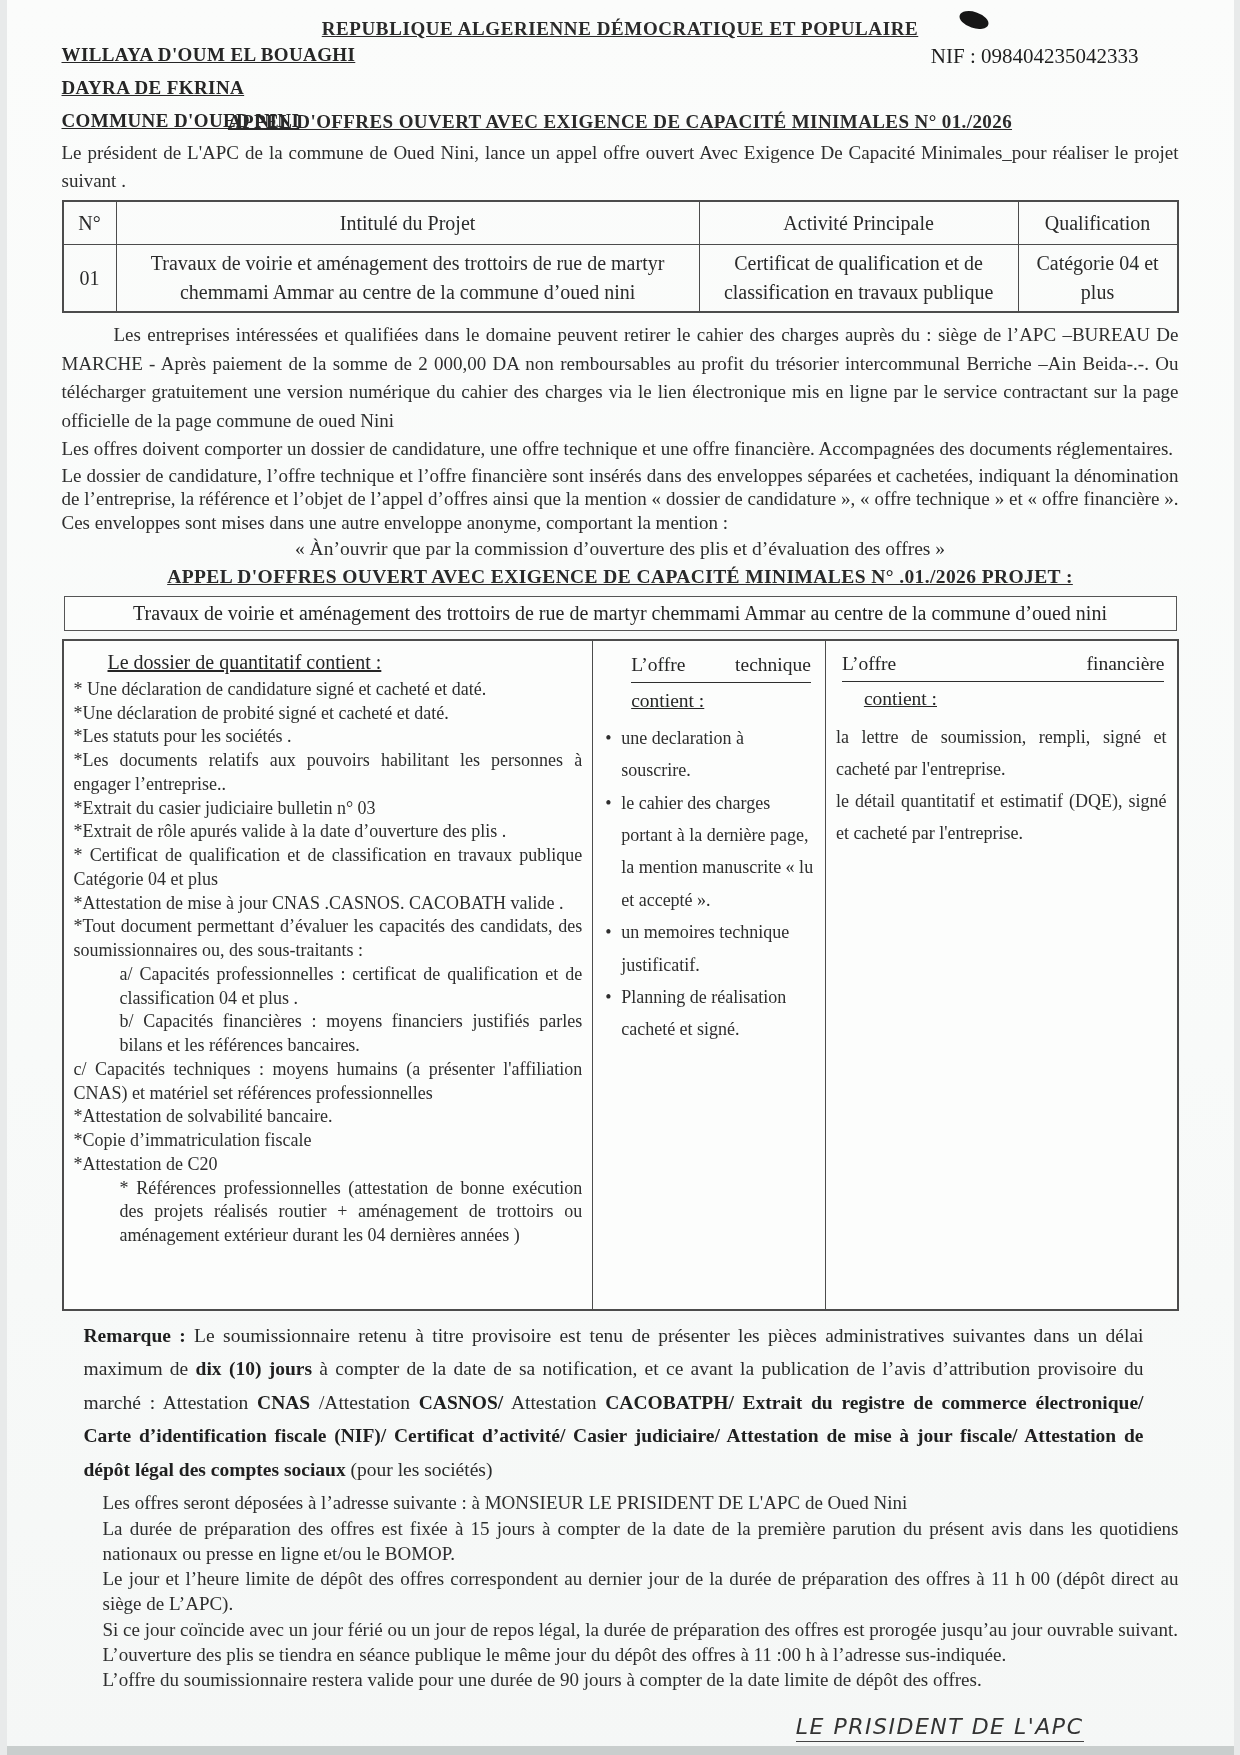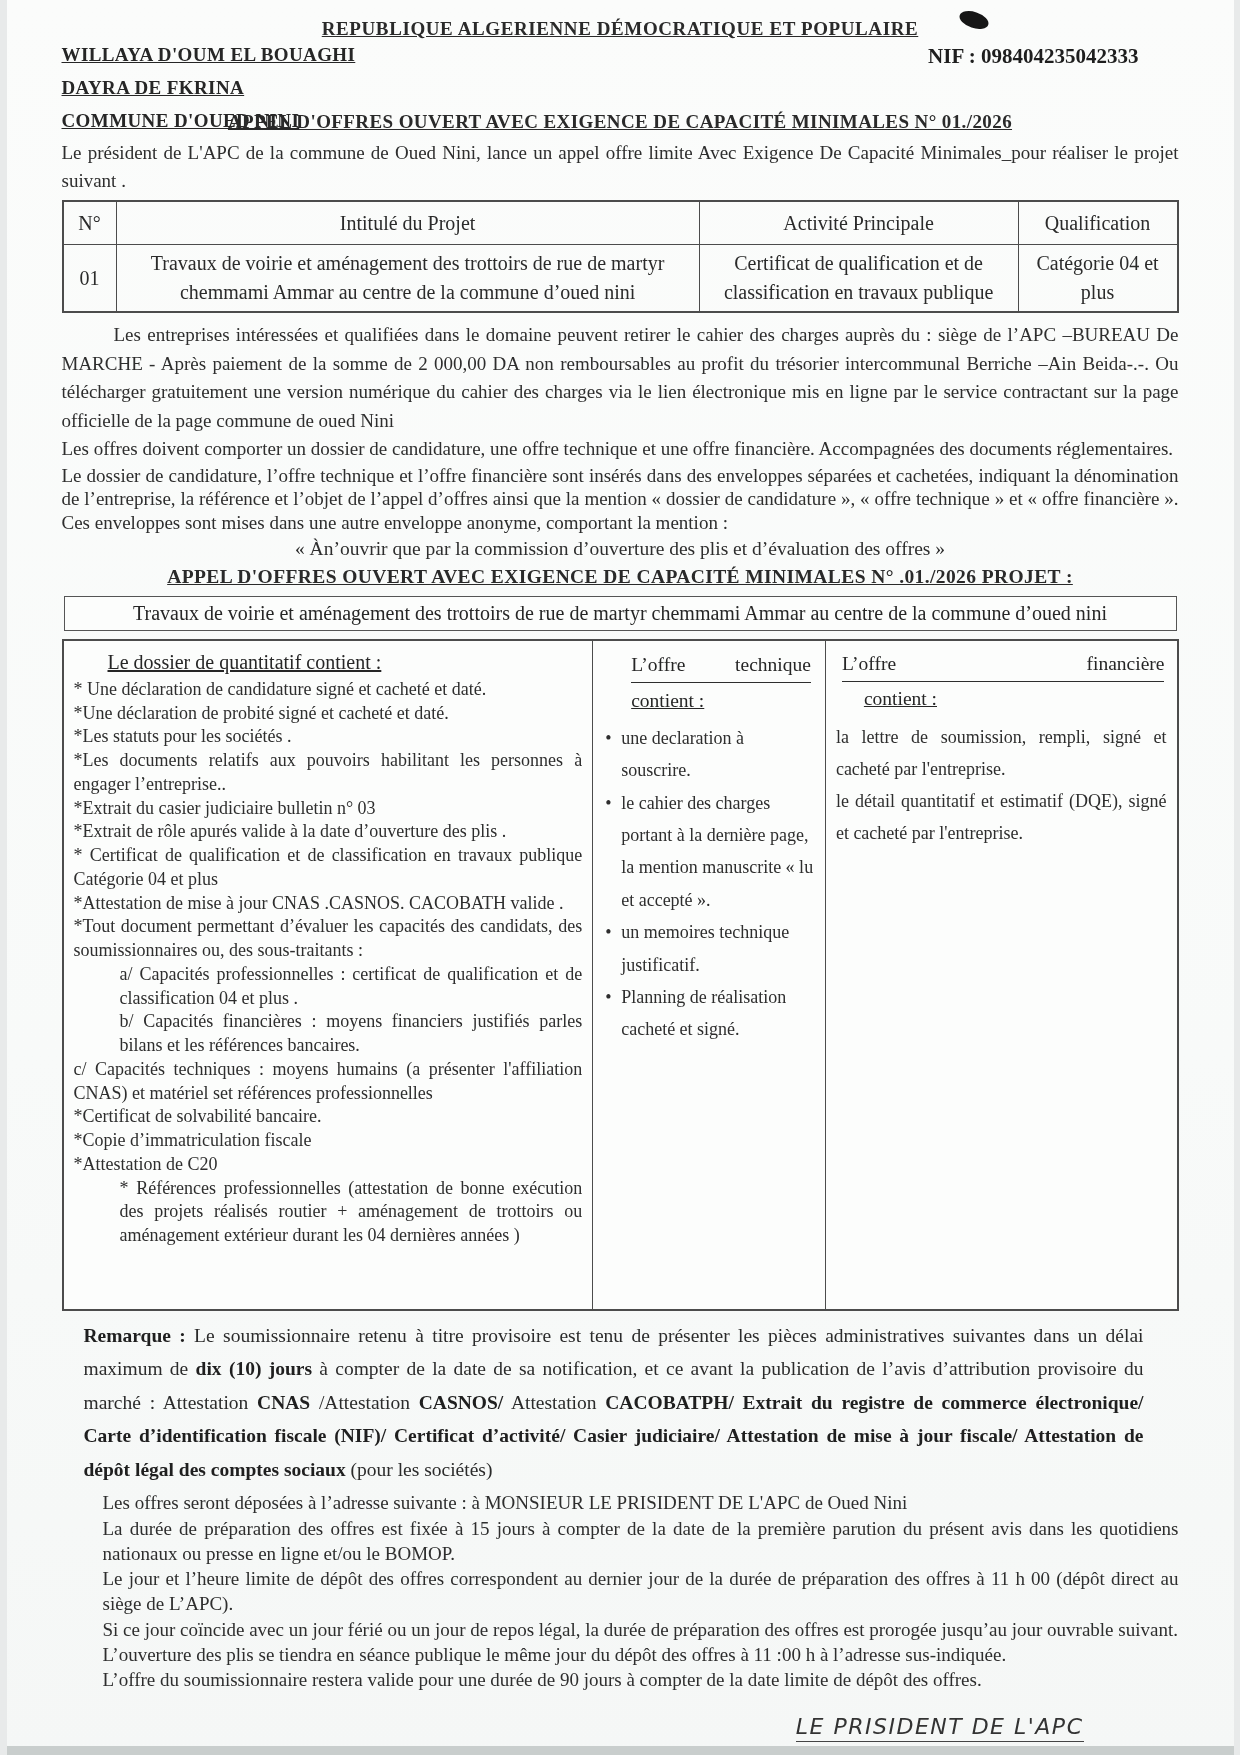--- a/index.html
+++ b/index.html
@@ -15,21 +15,21 @@
     box-sizing:border-box;
     padding:18px 55px 0 55px;
   }
   .scan-blob{position:absolute;top:12px;left:952px;width:30px;height:16px;background:#161616;border-radius:50%;transform:rotate(18deg);}
   .bottom-band{position:absolute;left:0;bottom:0;width:100%;height:9px;background:#c9cecd;}
 
   
   .hdr-title{text-align:center;font-size:19px;letter-spacing:.6px;text-decoration:underline;font-weight:600;color:#2a2a2a;}
   .hdr-row{display:flex;justify-content:space-between;align-items:flex-start;margin-top:4px;}
   .org-lines div{font-weight:700;font-size:19px;letter-spacing:.4px;text-decoration:underline;margin-bottom:11px;color:#262626;}
-  .nif{font-weight:700;font-size:21px;color:#1e1e1e;white-space:nowrap;margin-right:40px;}
+  .nif{font-weight:400;font-size:21px;color:#1e1e1e;white-space:nowrap;margin-right:40px;}
 
   .h-appel{text-align:center;font-weight:600;font-size:19px;letter-spacing:.4px;text-decoration:underline;margin-top:-32px;color:#2a2a2a;}
   .h-appel2{text-align:center;font-weight:600;font-size:19.5px;letter-spacing:.4px;text-decoration:underline;margin:4px 0 8px 0;color:#2a2a2a;}
 
   .intro{margin-top:6px;text-align:justify;line-height:1.45;}
 
   
   table.t1{width:100%;border-collapse:collapse;margin-top:6px;border:2px solid #4c4c4c;}
   table.t1 th,table.t1 td{border:1.6px solid #4c4c4c;text-align:center;font-weight:400;padding:4px 6px;font-size:20px;color:#2b2b2b;}
   table.t1 th{height:34px;}
@@ -87,21 +87,21 @@
     <div class="org-lines">
       <div>WILLAYA D'OUM EL BOUAGHI</div>
       <div>DAYRA DE FKRINA</div>
       <div>COMMUNE D'OUED NINI</div>
     </div>
     <div class="nif">NIF : 098404235042333</div>
   </div>
 
   <div class="h-appel">APPEL D'OFFRES OUVERT  AVEC EXIGENCE DE CAPACITÉ MINIMALES  N° 01./2026</div>
 
-  <div class="intro">Le président de L'APC de la commune de Oued Nini, lance un appel offre limite Avec Exigence De Capacité Minimales_pour réaliser le projet suivant .</div>
+  <div class="intro">Le président de L'APC de la commune de Oued Nini, lance un appel offre ouvert Avec Exigence De Capacité Minimales_pour réaliser le projet suivant .</div>
 
   <table class="t1">
     <colgroup>
         <col style="width:4.8%">
         <col style="width:52.3%">
         <col style="width:28.6%">
         <col style="width:14.3%">
       </colgroup>
     <thead>
       <tr>
@@ -142,21 +142,21 @@
           <div class="li">*Les statuts pour les sociétés .</div>
           <div class="li">*Les documents relatifs aux pouvoirs habilitant les personnes à engager l’entreprise..</div>
           <div class="li">*Extrait du casier judiciaire bulletin n° 03</div>
           <div class="li">*Extrait de rôle apurés valide à la date d’ouverture des plis .</div>
           <div class="li">* Certificat de qualification et de classification en travaux publique Catégorie 04 et plus</div>
           <div class="li">*Attestation de mise à jour CNAS .CASNOS. CACOBATH valide .</div>
           <div class="li">*Tout document permettant d’évaluer les capacités des candidats, des soumissionnaires ou, des sous-traitants :</div>
           <div class="li ind1">a/ Capacités professionnelles : certificat de qualification et de classification 04 et plus .</div>
           <div class="li ind1">b/ Capacités financières : moyens financiers justifiés parles bilans et les références bancaires.</div>
           <div class="li">c/ Capacités techniques : moyens humains (a présenter l'affiliation CNAS) et matériel set références professionnelles</div>
-          <div class="li">*Certificat de solvabilité bancaire.</div>
+          <div class="li">*Attestation de solvabilité bancaire.</div>
           <div class="li">*Copie d’immatriculation fiscale</div>
           <div class="li">*Attestation de  C20</div>
           <div class="li ind1">* Références professionnelles (attestation de bonne exécution des projets réalisés routier + aménagement de trottoirs ou aménagement extérieur durant les 04 dernières années )</div>
         </div>
     </div>
     <div class="t2-col mid">
       <div class="col-mid-inner">
         <div class="hd2-l1">
           <span>L’offre</span>
           <span>technique</span>

